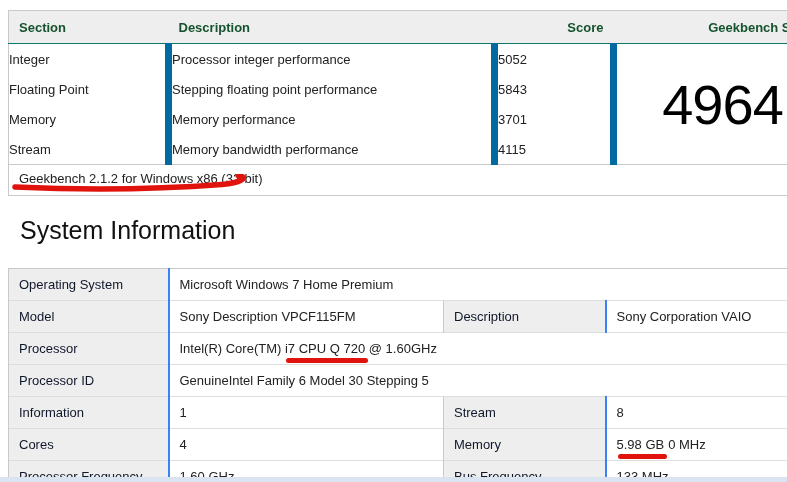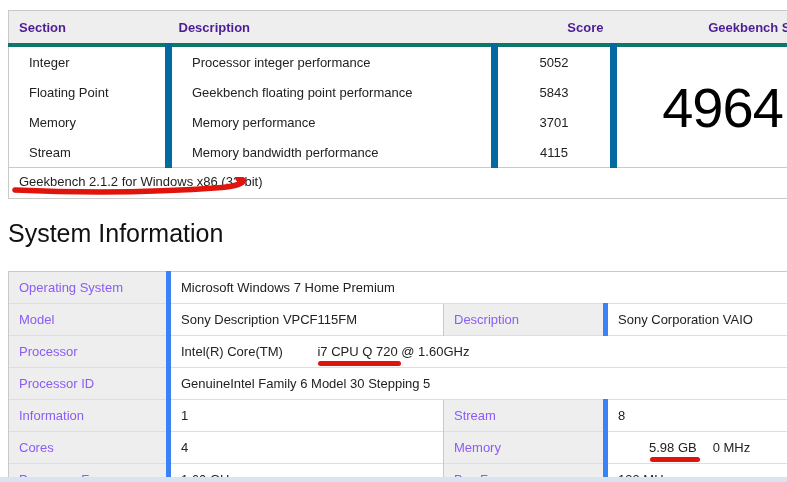--- a/index.html
+++ b/index.html
@@ -8,67 +8,67 @@
     background:#ffffff; color:#222;
     font-family:"Liberation Sans", sans-serif;
   }
   .wrap { padding:10px 0 0 8px; }
 
   table { border-collapse:collapse; table-layout:fixed; }
 
   
   .bench { width:820px; border:1px solid #c9c9c9; }
   .bench thead th {
-    background:#eeeeee; color:#4c1d95; font-size:13px; font-weight:bold;
+    background:#eeeeee; color:#14532d; font-size:13px; font-weight:bold;
     text-align:left; height:32px; padding:0 10px;
-    border-bottom:4px solid #0f766e; overflow:hidden; white-space:nowrap;
+    border-bottom:1px solid #0f766e; overflow:hidden; white-space:nowrap;
   }
   .bench thead th.center { text-align:right; }
   .bench tbody td {
-    font-size:13px; height:30px; padding:0 20px; vertical-align:middle;
+    font-size:13px; height:30px; padding:0 0; vertical-align:middle;
     overflow:hidden; white-space:nowrap;
   }
   .bench tbody td + td { border-left:7px solid #0369a1; }
-  .bench td.score { text-align:center; }
+  .bench td.score { text-align:left; }
   .bench td.gbscore {
     text-align:center; vertical-align:middle; padding:0;
     font-size:56px; color:#000; letter-spacing:-1px;
   }
   .bench tfoot td {
     border-top:1px solid #c9c9c9; position:relative;
     font-size:13px; height:24px; padding:6px 10px 0; vertical-align:top;
     white-space:nowrap;
   }
   .swoosh { position:absolute; left:3px; top:9px; width:254px; height:20px; pointer-events:none; }
 
   
   h2.sysheading {
-    margin:20px 0 0 0; font-size:25px; font-weight:400; color:#111;
+    margin:20px 0 0 12px; font-size:25px; font-weight:400; color:#111;
     line-height:1.15; letter-spacing:0;
   }
 
   
   .sys { width:820px; border:1px solid #c9c9c9; margin-top:23px; }
   .sys td {
     font-size:13px; height:31px; padding:0 10px; vertical-align:middle;
     border-top:1px solid #dedede; overflow:hidden; white-space:nowrap;
   }
   .sys tr:first-child td { border-top:none; }
   .sys td.label {
-    background:#eeeeee; color:#8b5cf6;
-    border-left:1px solid #c9c9c9; border-right:5px solid #3b82f6;
+    background:#eeeeee; color:#0f172a;
+    border-left:1px solid #c9c9c9; border-right:2px solid #3b82f6;
   }
 
   
-  .redunder { position:relative; white-space:nowrap;margin-left:31px; }
+  .redunder { position:relative; white-space:nowrap; }
   .redunder::after {
     content:""; position:absolute; left:1px; right:-3px; bottom:-7px;
     height:5px; background:#e0140c; border-radius:3px;
   }
-  .extra { margin-left:16px; }
+  .extra { margin-left:4px; }
 
   .bottom-strip {
     position:absolute; left:0; bottom:0; width:787px; height:5px;
     background:#d9e4f0;
   }
 </style>
 </head>
 <body>
 
 <div class="wrap">
@@ -90,21 +90,21 @@
     </thead>
     <tbody>
       <tr>
         <td>Integer</td>
         <td>Processor integer performance</td>
         <td class="score">5052</td>
         <td class="gbscore" rowspan="4">4964</td>
       </tr>
       <tr>
         <td>Floating Point</td>
-        <td>Geekbench floating point performance</td>
+        <td>Stepping floating point performance</td>
         <td class="score">5843</td>
       </tr>
       <tr>
         <td>Memory</td>
         <td>Memory performance</td>
         <td class="score">3701</td>
       </tr>
       <tr>
         <td>Stream</td>
         <td>Memory bandwidth performance</td>

